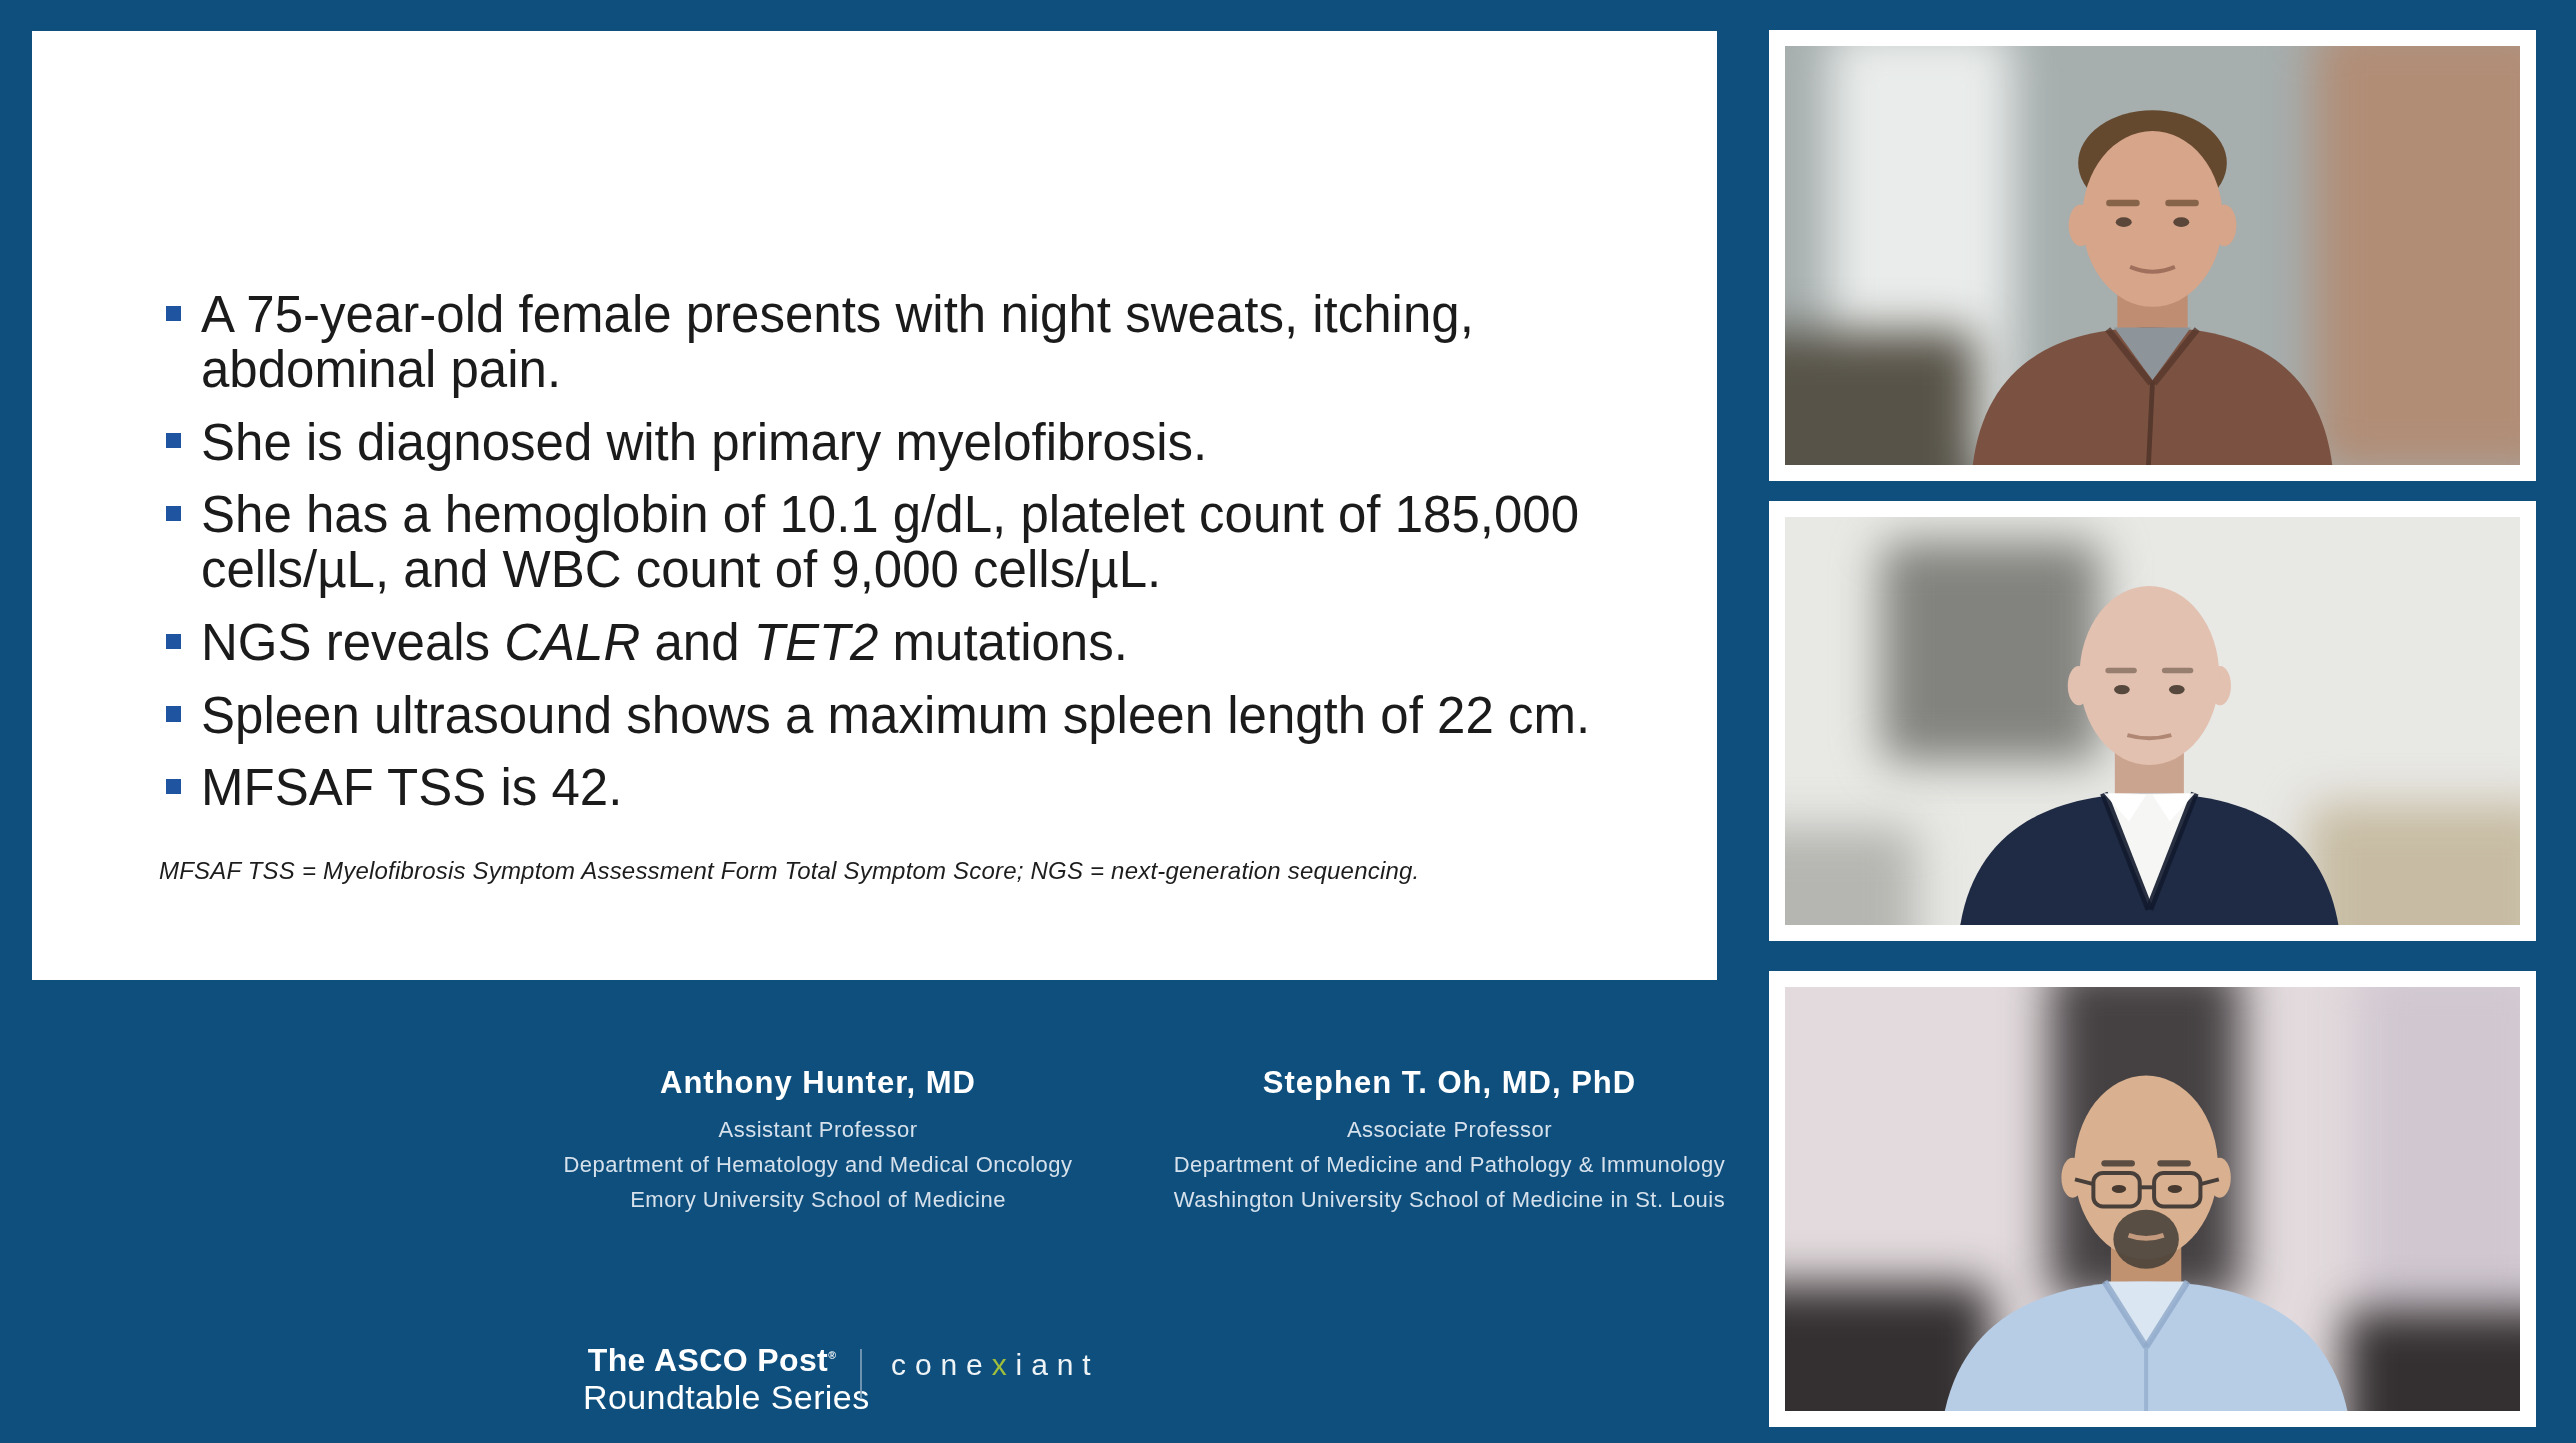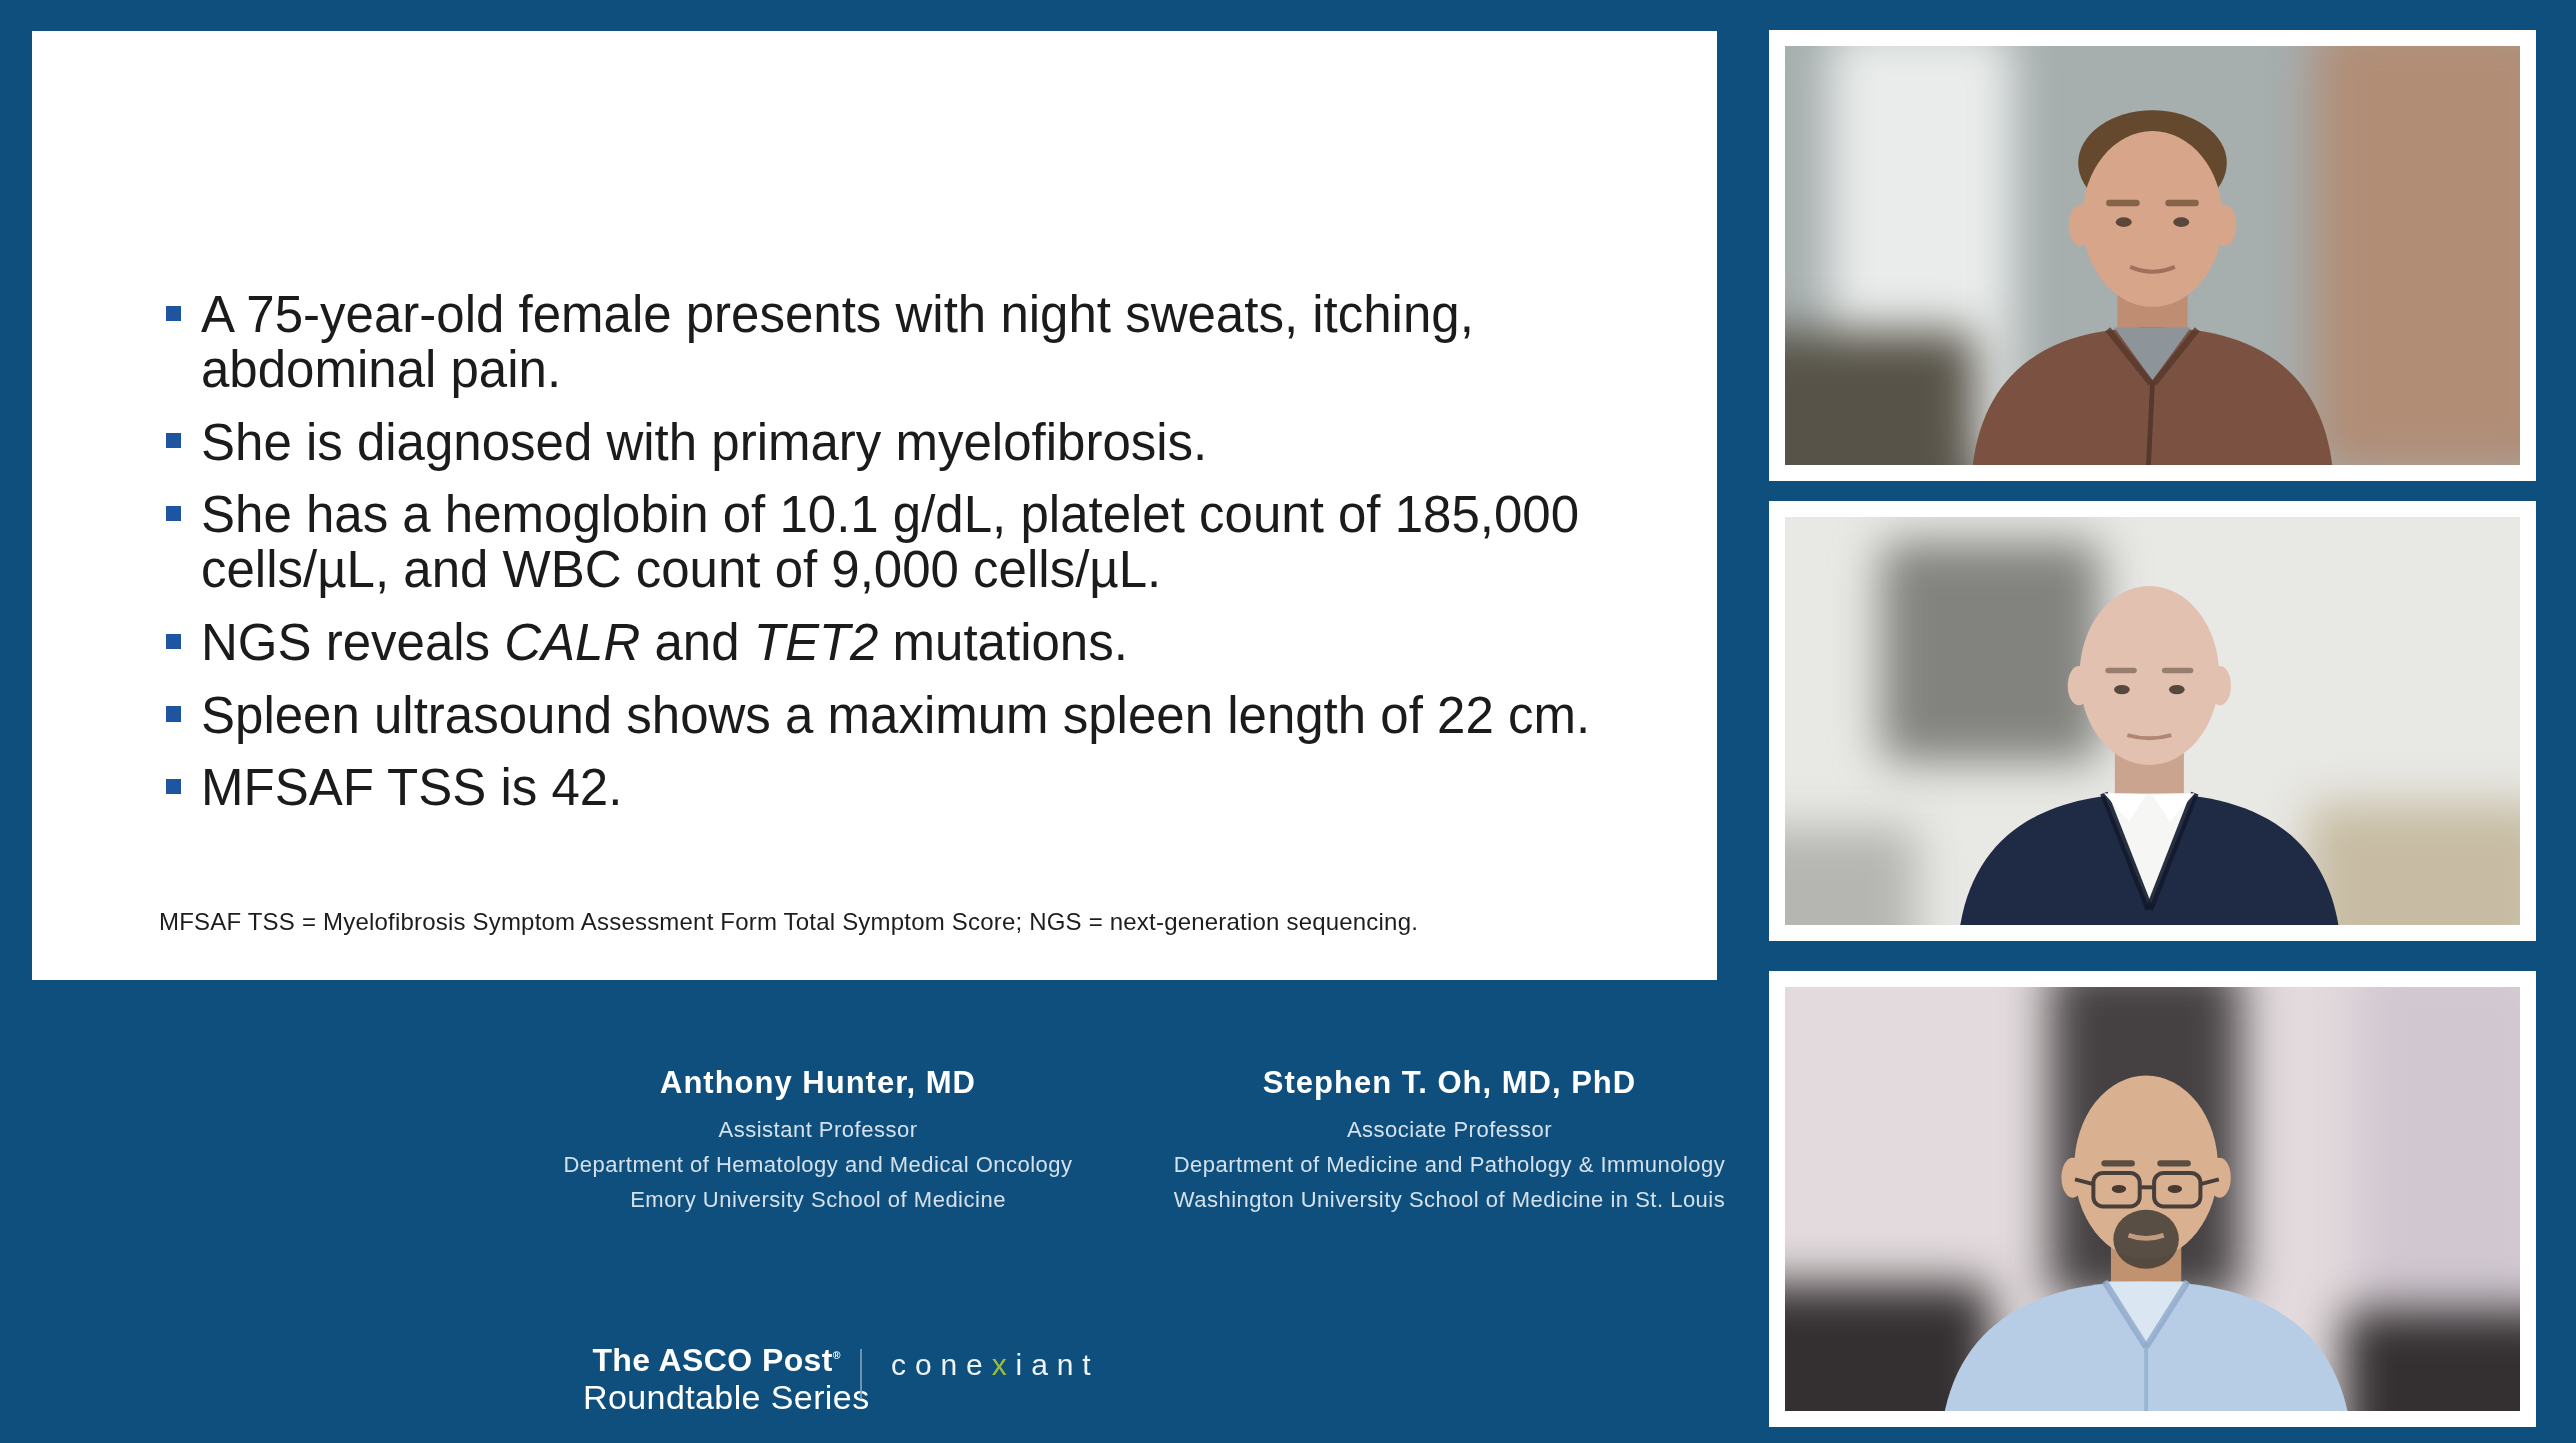--- a/index.html
+++ b/index.html
@@ -13,32 +13,32 @@
   body{font-family:"Liberation Sans",sans-serif;background:var(--bg);}
   .stage{position:relative;width:2576px;height:1443px;background:var(--bg);}
 
   
   .slide{position:absolute;left:32px;top:31px;width:1685px;height:949px;background:var(--slideBg);}
   .slide-title{position:absolute;left:127px;top:87px;font-size:78px;font-weight:700;color:var(--titleColor);letter-spacing:0.8px;}
   .bullets{position:absolute;left:134px;top:256px;width:1425px;list-style:none;}
   .bullets li{position:relative;padding-left:35px;font-size:51px;line-height:55px;color:var(--bodyColor);margin-bottom:17.7px;}
   .bullets li::before{content:"";position:absolute;left:0;top:18.5px;width:15.3px;height:15.3px;background:var(--markerColor);}
   .bullets .em{font-style:italic;}
-  .footnote{position:absolute;left:127px;top:877px;font-size:24px;color:var(--footnoteColor);letter-spacing:0.2px;}
+  .footnote{position:absolute;left:127px;top:826px;font-size:24px;color:var(--footnoteColor);letter-spacing:0.2px;font-style:italic;}
 
   
   .presenter{position:absolute;top:1064px;text-align:center;color:var(--nameColor);}
   .presenter.p1{left:16px;width:467px;}
   .presenter.p2{left:536px;width:564px;}
   .presenter.p3{left:1150px;width:599px;}
   .pname{font-size:31px;font-weight:700;letter-spacing:1px;line-height:37px;margin-bottom:11.3px;color:var(--nameColor);}
   .prole{font-size:22px;font-weight:400;letter-spacing:0.5px;line-height:35px;color:var(--roleColor);}
 
   
-  .asco{position:absolute;left:583px;top:1336px;width:258px;text-align:right;color:var(--logoColor);}
+  .asco{position:absolute;left:583px;top:1336px;width:258px;text-align:center;color:var(--logoColor);}
   .asco-line1{font-size:32px;font-weight:700;line-height:38px;letter-spacing:0.4px;white-space:nowrap;}
   .asco-line1 sup{font-size:10.5px;vertical-align:super;}
   .asco-line2{font-size:34px;font-weight:400;line-height:37px;letter-spacing:0.4px;white-space:nowrap;}
   .logo-divider{position:absolute;left:860px;top:1349px;width:2.4px;height:50px;background:var(--dividerColor);opacity:0.85;}
   .conexiant{position:absolute;left:891px;top:1348px;font-size:30px;font-weight:400;letter-spacing:8.9px;color:var(--conexiantColor);white-space:nowrap;}
   .conexiant .cx{color:var(--conexiantX);}
 
   
   .panel{position:absolute;left:1769px;width:767px;background:var(--frameColor);padding:16px;}
   .panel.pa1{top:30px;height:451px;}

